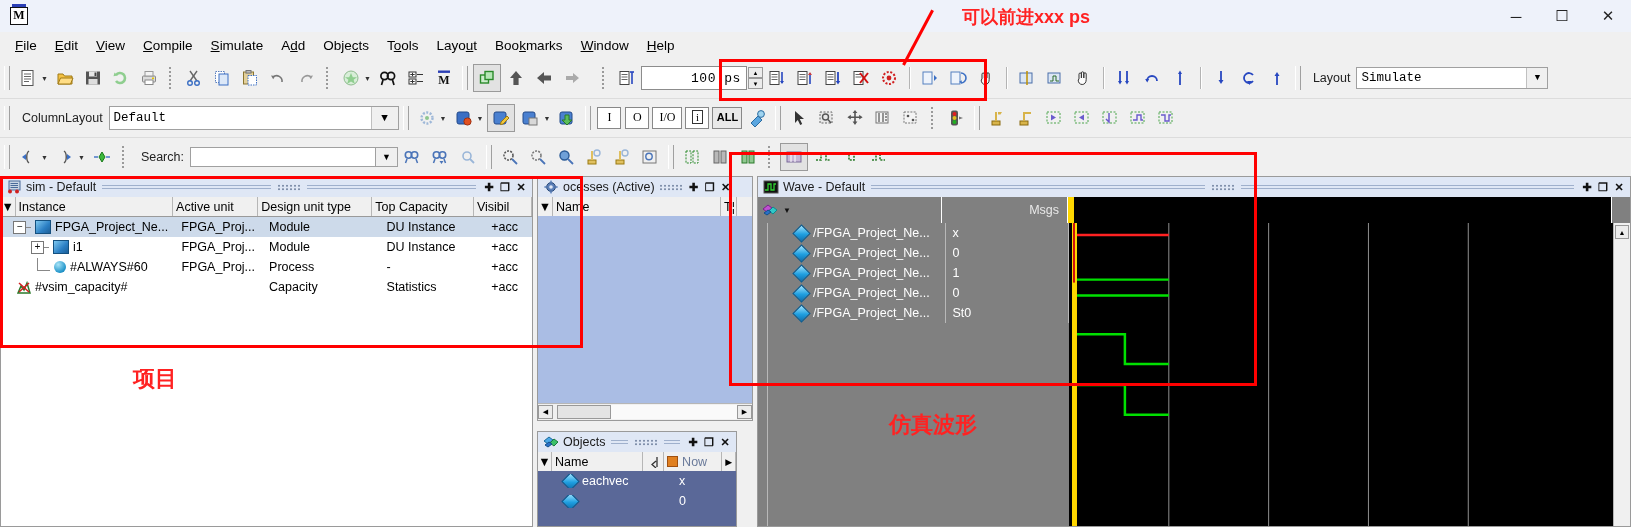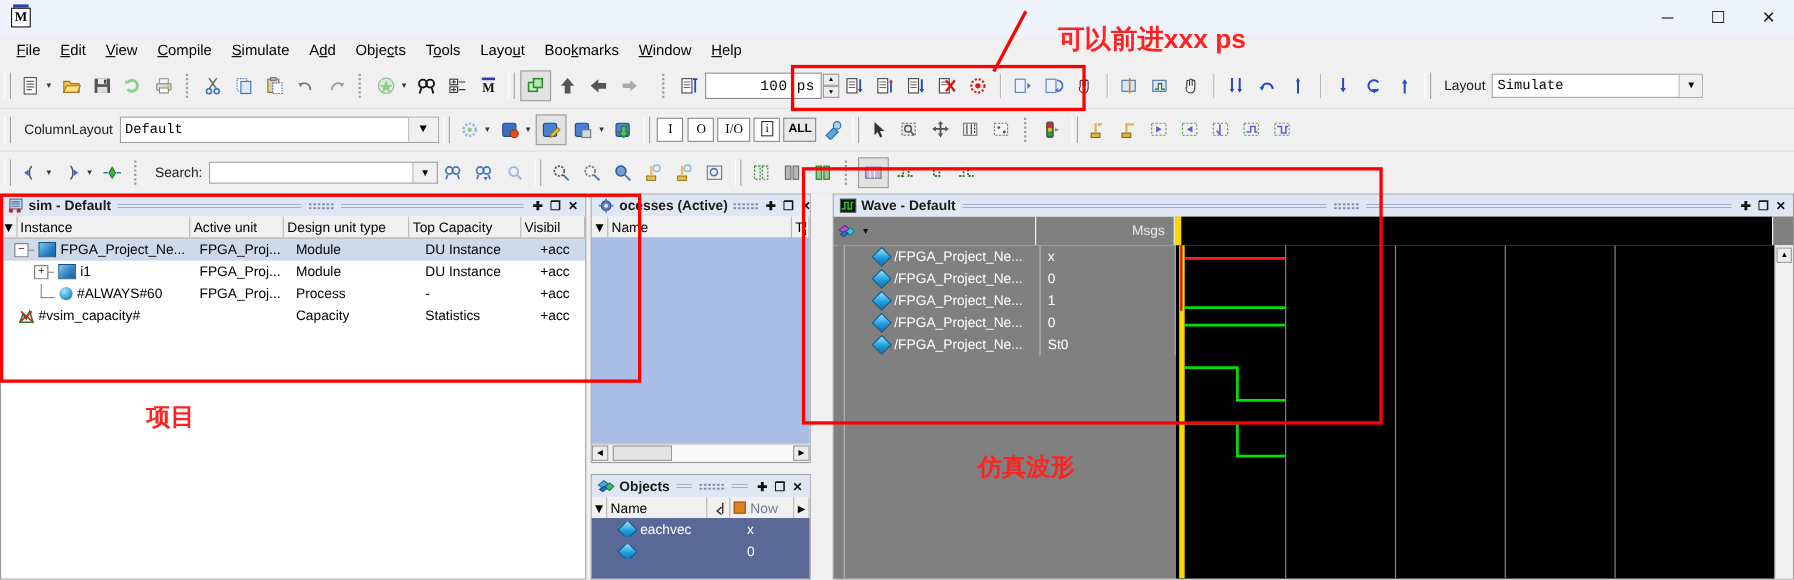--- a/index.html
+++ b/index.html
@@ -46,21 +46,21 @@
     justify-content:center;font-size:6px;box-sizing:border-box;}
   .searchbox{height:20px;width:186px;border:1px solid #a0a0a0;background:#fff;box-sizing:border-box;flex:none;}
   .searchdd{width:22px;height:20px;border:1px solid #a0a0a0;border-left:none;background:#f0f0f0;
     display:flex;align-items:center;justify-content:center;font-size:9px;flex:none;box-sizing:border-box;}
   
   .workspace{position:absolute;left:0;top:176px;right:0;bottom:0;background:#f0f0f0;}
   .pane{position:absolute;background:#fff;border:1px solid #9a9a9a;box-sizing:border-box;}
   .pane-title{height:20px;background:#dfe7f5;display:flex;align-items:center;padding:0 2px;
     font-size:12.5px;color:#1a1a1a;overflow:hidden;}
   .pt-icon{width:16px;height:14px;margin:0 4px 0 3px;flex:none;}
-  .pt-text{white-space:nowrap;flex:none;font-weight:bold;}
+  .pt-text{white-space:nowrap;flex:none;}
   .pt-rail{flex:1;height:6px;margin:0 6px;min-width:10px;
     background:linear-gradient(#dfe7f5 0,#dfe7f5 1px,#9fb0cc 1px,#9fb0cc 2px,#dfe7f5 2px,#dfe7f5 4px,#9fb0cc 4px,#9fb0cc 5px,#dfe7f5 5px);}
   .pt-grip{width:24px;height:7px;flex:none;
     background:radial-gradient(#8090ab 40%,transparent 41%) 0 0/4px 3.5px;}
   .pt-btn{width:14px;height:14px;margin-right:2px;display:flex;align-items:center;justify-content:center;
     font-size:11px;font-weight:bold;color:#111;flex:none;}
   
   .thead{height:19px;background:#f0f0f0;display:flex;border-bottom:1px solid #9a9a9a;font-size:12.5px;}
   .th{border-right:1px solid #b6b6b6;padding:1px 3px;box-sizing:border-box;overflow:hidden;white-space:nowrap;
     display:flex;align-items:center;}
@@ -768,21 +768,21 @@
         </span>
         <span>#vsim_capacity#</span>
       </div>
       <div class="td" style="width:88px;"></div>
       <div class="td" style="width:118px;">Capacity</div>
       <div class="td" style="width:105px;">Statistics</div>
       <div class="td" style="width:44px;">+acc</div>
     </div>
   </div>
 
-  <div class="pane" style="left:537px;top:0;width:200px;height:245px;">
+  <div class="pane" style="left:537px;top:0;width:216px;height:245px;">
     <div class="pane-title">
       <svg class="pt-icon" viewBox="0 0 16 14">
         <circle cx="8" cy="7" r="4.4" fill="#5a7fb8" stroke="#2a4a7a"></circle>
           <circle cx="8" cy="7" r="1.8" fill="#dfe7f5"></circle>
         <rect x="7.2" y="0.6" width="1.6" height="2.4" fill="#5a7fb8"></rect>
           <rect x="7.2" y="11" width="1.6" height="2.4" fill="#5a7fb8"></rect>
         <rect x="1.4" y="6.2" width="2.4" height="1.6" fill="#5a7fb8"></rect>
           <rect x="12.2" y="6.2" width="2.4" height="1.6" fill="#5a7fb8"></rect>
       </svg>
       <span class="pt-text">ocesses (Active)</span>
@@ -951,19 +951,19 @@
       <div class="vscroll">
         <div class="sb-btn" style="width:14px;margin-top:2px;">▲</div>
       </div>
     </div>
   </div>
 </div>
 
 <div class="redbox" style="left:719px;top:59px;width:268px;height:42px;"></div>
 
 <div class="redline" style="left:902px;top:3px;width:3px;height:62px;transform:rotate(28deg);transform-origin:bottom center;"></div>
-<div class="anno" style="left:962px;top:20px;font-size:24px;">可以前进xxx ps</div>
+<div class="anno" style="left:962px;top:5px;font-size:18px;">可以前进xxx ps</div>
 
 <div class="redbox" style="left:0;top:176px;width:583px;height:172px;"></div>
 <div class="anno" style="left:133px;top:364px;font-size:22px;">项目</div>
 
 <div class="redbox" style="left:729px;top:152px;width:528px;height:234px;"></div>
 <div class="anno" style="left:889px;top:410px;font-size:22px;">仿真波形</div>
 
 </body></html>

